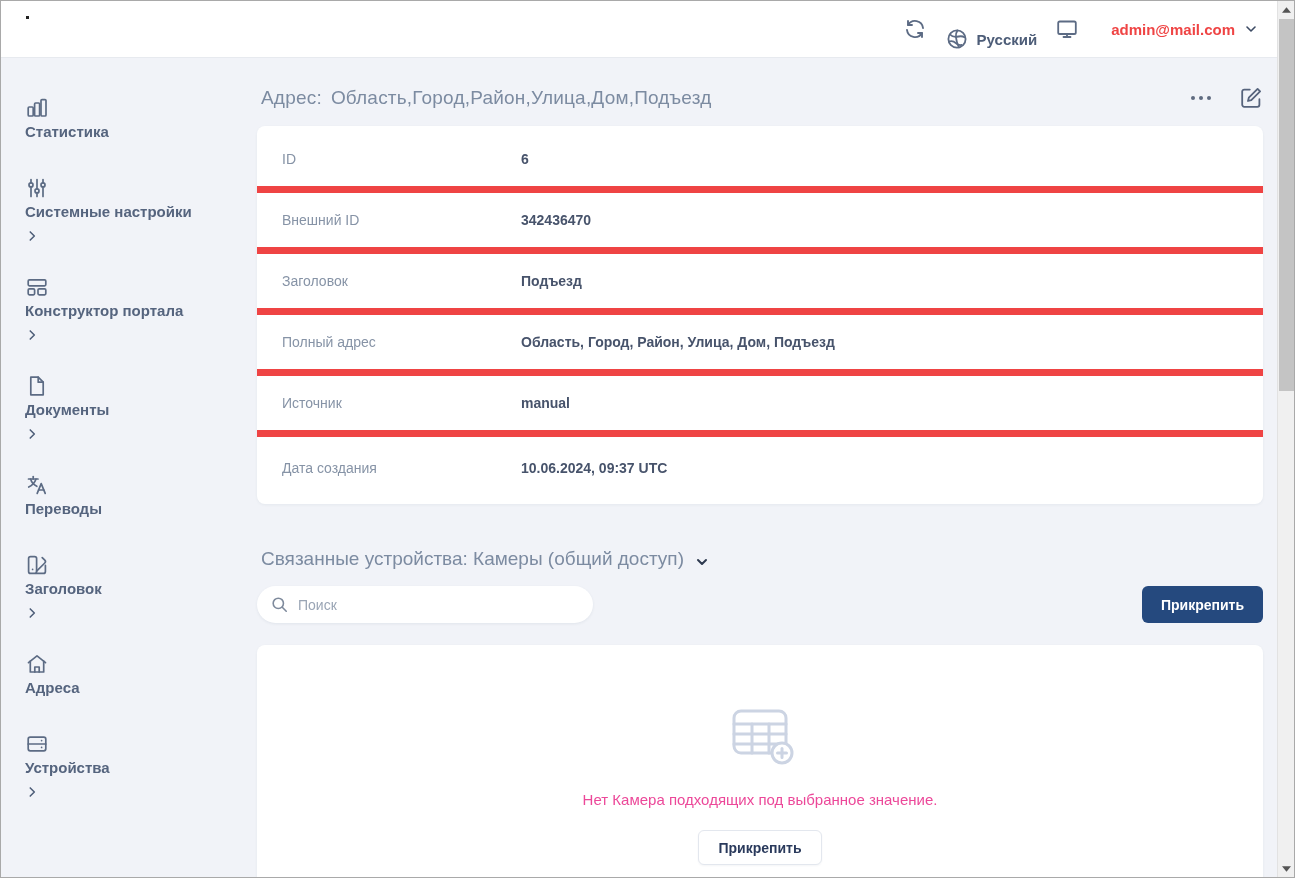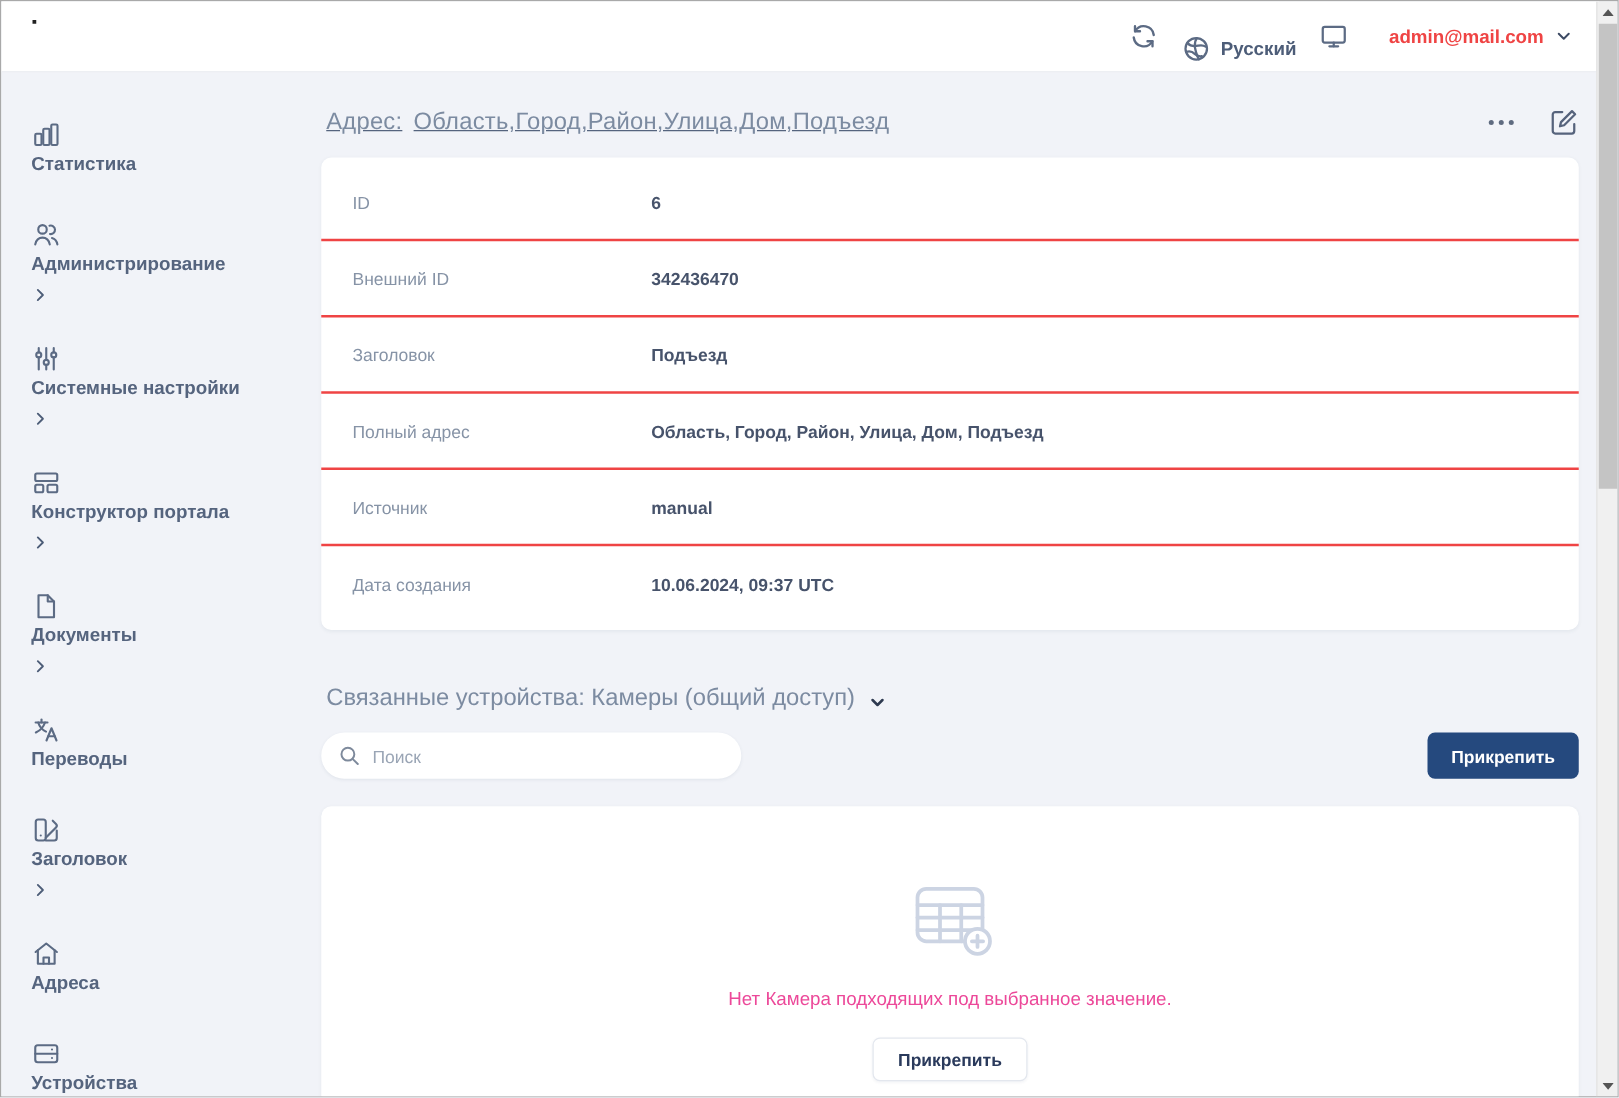--- a/index.html
+++ b/index.html
@@ -38,37 +38,37 @@
     display:flex; align-items:flex-start; padding:16px 20px 16px 24px;
     cursor:pointer; color:#55647e;flex-direction:column;
   }
   .side-ic { width:24px; height:24px; flex:0 0 24px; margin-right:16px; color:#5c6b84; }
   .side-label { font-size:15px; font-weight:600; line-height:24px; flex:1 1 auto; padding-right:8px; }
   .side-chev { width:14px; height:14px; margin-top:5px; color:#4d5d78; flex:0 0 14px; }
 
   
   .main { position:absolute; left:256px; top:57px; width:1022px; height:821px; }
   .page-head {
-    display:flex; align-items:center; margin:22px 16px 10px 4px; height:36px;text-decoration:underline;
+    display:flex; align-items:center; margin:22px 16px 10px 4px; height:36px;
   }
   .page-title { font-size:19px; color:#7c8ba1; letter-spacing:.2px; }
   .page-title .t-val { margin-left:9px; }
   .head-actions { margin-left:auto; display:flex; align-items:center; gap:26px; }
   .more-btn { display:flex; gap:4px; align-items:center; cursor:pointer; padding:6px 2px; }
   .more-btn i { width:4px; height:4px; border-radius:50%; background:#5f6b80; display:block; }
   .edit-btn { width:24px; height:24px; color:#56637c; cursor:pointer; }
 
   .card {
     background:#fff; border-radius:8px; margin:0 16px 0 0;
     box-shadow:0 1px 3px rgba(40,60,90,.06);
   }
   .details { padding:6px 0; }
   .d-row {
     display:flex; align-items:center; min-height:61px; padding:0 25px;
-    border-bottom:2px solid #ef4444;
+    border-bottom:7px solid #ef4444;
   }
   .d-row:last-child { border-bottom:none; }
   .d-label { width:239px; flex:0 0 239px; font-size:14px; color:#8693a6; }
   .d-value { font-size:14px; font-weight:700; color:#47536b; }
 
   .section-head { display:flex; align-items:flex-end; margin:44px 16px 16px 4px; }
   .section-title { font-size:19px; color:#7c8ba1; }
   .section-chev { width:16px; height:16px; color:#2e3a50; margin-left:10px; margin-top:4px; cursor:pointer; }
 
   .toolbar { display:flex; align-items:center; margin:0 16px 22px 0; }
@@ -171,36 +171,20 @@
       <span class="side-ic">
         <svg viewBox="0 0 24 24" fill="none" stroke="currentColor" stroke-width="1.7" stroke-linejoin="round">
           <rect x="3.2" y="11" width="5" height="9" rx="1"></rect>
           <rect x="9.6" y="7" width="5" height="13" rx="1"></rect>
           <rect x="16" y="3.6" width="5" height="16.4" rx="1"></rect>
         </svg>
       </span>
       <span class="side-label">Статистика</span>
     </div>
 
-    <div class="side-item">
-      <span class="side-ic">
-        <svg viewBox="0 0 24 24" fill="none" stroke="currentColor" stroke-width="1.7" stroke-linecap="round" stroke-linejoin="round">
-          <circle cx="9" cy="7.5" r="3.4"></circle>
-          <path d="M3.2 19.5c.7-3.3 3-5.4 5.8-5.4s5.1 2.1 5.8 5.4"></path>
-          <path d="M14.6 4.6a3.4 3.4 0 1 1 .4 6.6"></path>
-          <path d="M16.6 14.4c2.3.6 3.8 2.4 4.3 5.1"></path>
-        </svg>
-      </span>
-      <span class="side-label">Администрирование</span>
-      <span class="side-chev">
-        <svg viewBox="0 0 24 24" fill="none" stroke="currentColor" stroke-width="2.6" stroke-linecap="round" stroke-linejoin="round">
-            <path d="M9 5l7 7-7 7"></path>
-          </svg>
-      </span>
-    </div>
 
     <div class="side-item">
       <span class="side-ic">
         <svg viewBox="0 0 24 24" fill="none" stroke="currentColor" stroke-width="1.7" stroke-linecap="round">
           <path d="M6 3.5v3.4M6 10.9v9.6"></path>
             <circle cx="6" cy="8.9" r="2"></circle>
           <path d="M12 3.5v9.4M12 16.9v3.6"></path>
             <circle cx="12" cy="14.9" r="2"></circle>
           <path d="M18 3.5v3.4M18 10.9v9.6"></path>
             <circle cx="18" cy="8.9" r="2"></circle>

